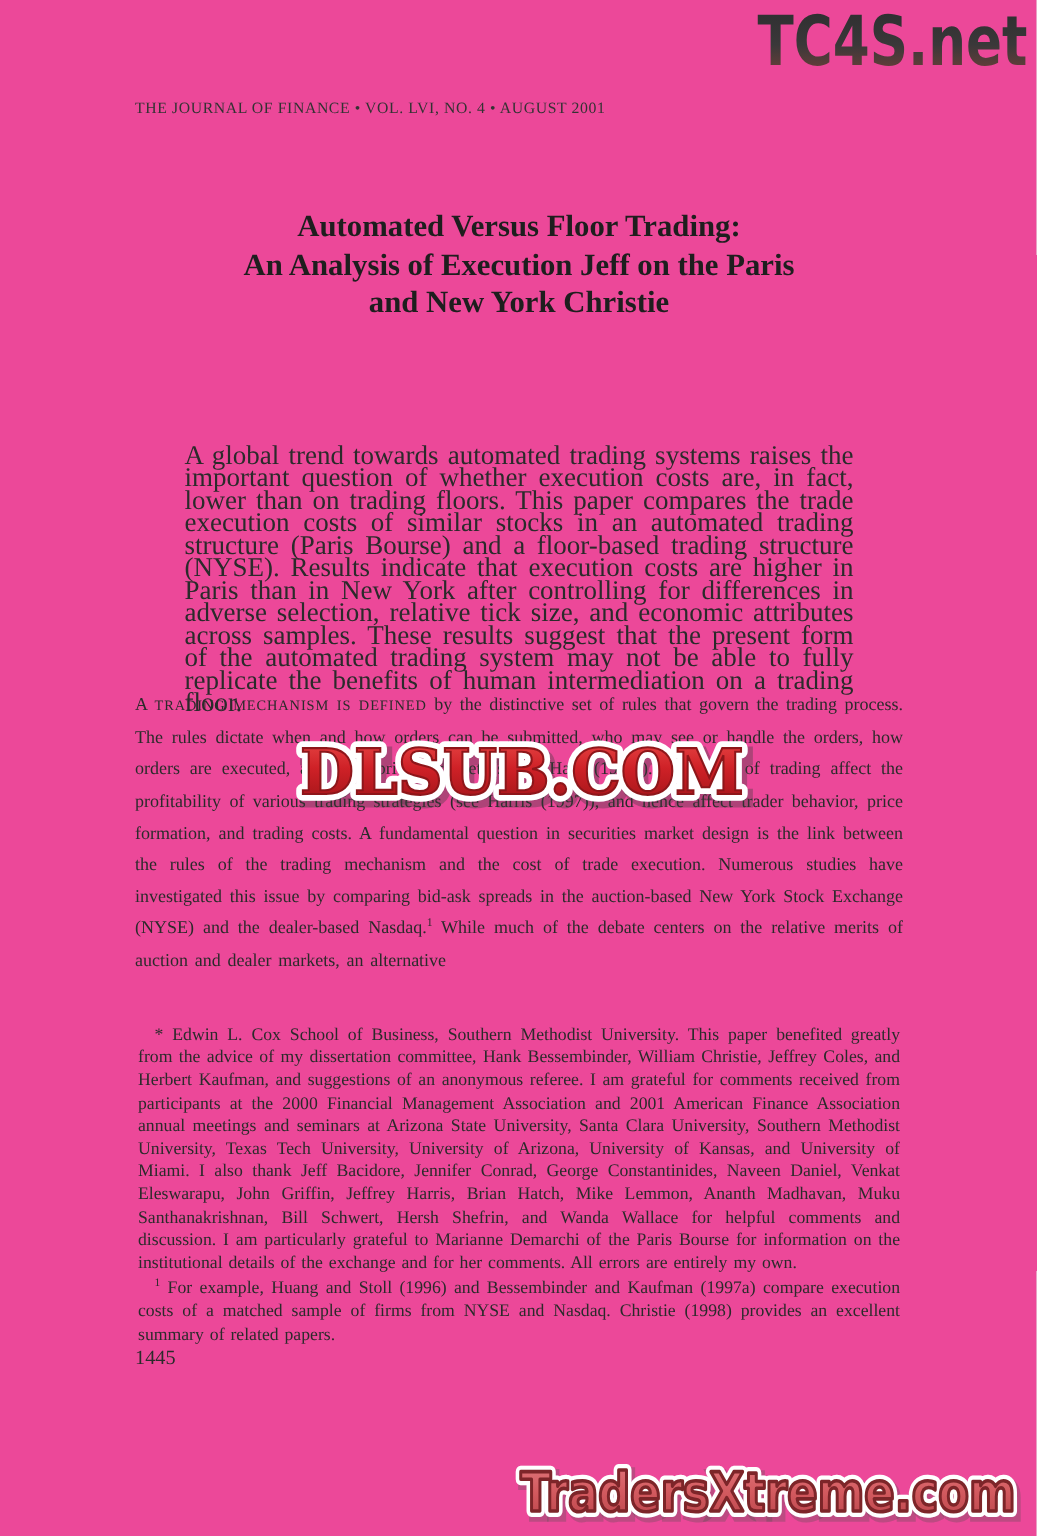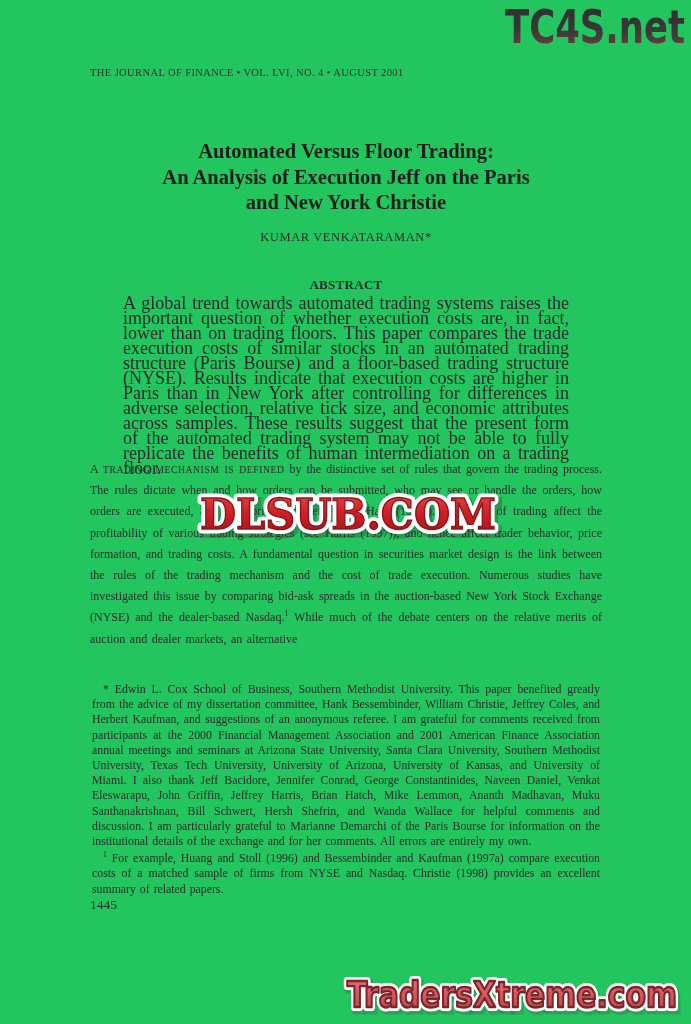--- a/index.html
+++ b/index.html
@@ -1,21 +1,21 @@
 <!DOCTYPE html>
 <html lang="en"><head>
 <meta charset="utf-8">
 <style>
   html, body { margin: 0; padding: 0; background: #e8e8e8; }
   .page {
     position: relative;
     width: 691px;
     height: 1024px;
     margin: 0 auto;
-    background: #22c55e;
+    background: #ec4899;
     overflow: hidden;
     font-family: "Liberation Serif", serif;
     color: #2b2b2b;
   }
 
   
   .journal-line {
     position: absolute;
     left: 90px; top: 67px;
     font-size: 10.5px;
@@ -120,23 +120,21 @@
   </svg>
 
   <div class="journal-line">THE JOURNAL OF FINANCE • VOL. LVI, NO. 4 • AUGUST 2001</div>
 
   <div class="title-block">
     <div>Automated Versus Floor Trading:</div>
     <div>An Analysis of Execution Jeff on the Paris</div>
     <div>and New York Christie</div>
   </div>
 
-  <div class="author-line">KUMAR VENKATARAMAN*</div>
 
-  <div class="abstract-heading">ABSTRACT</div>
   <div class="abstract-text">A global trend towards automated trading systems raises the important question of whether execution costs are, in fact, lower than on trading floors. This paper compares the trade execution costs of similar stocks in an automated trading structure (Paris Bourse) and a floor-based trading structure (NYSE). Results indicate that execution costs are higher in Paris than in New York after controlling for differences in adverse selection, relative tick size, and economic attributes across samples. These results suggest that the present form of the automated trading system may not be able to fully replicate the benefits of human intermediation on a trading floor.</div>
 
   <p class="intro-paragraph"><span>A </span><span class="smallcaps">TRADING MECHANISM IS DEFINED</span><span> by the distinctive set of rules that govern the trading process. The rules dictate when and how orders can be submitted, who may see or handle the orders, how orders are executed, and how prices are set (see O’Hara (1995)). The rules of trading affect the profitability of various trading strategies (see Harris (1997)), and hence affect trader behavior, price formation, and trading costs. A fundamental question in securities market design is the link between the rules of the trading mechanism and the cost of trade execution. Numerous studies have investigated this issue by comparing bid-ask spreads in the auction-based New York Stock Exchange (NYSE) and the dealer-based Nasdaq.</span><sup>1</sup><span> While much of the debate centers on the relative merits of auction and dealer markets, an alternative</span></p>
 
   <svg class="wm-middle" viewBox="0 0 310 60" aria-hidden="true">
     <defs>
       <linearGradient id="dlgrad" x1="0" y1="0" x2="0" y2="1">
         <stop offset="0" stop-color="#ea4a48"></stop>
         <stop offset="0.45" stop-color="#cf2127"></stop>
         <stop offset="1" stop-color="#9c1317"></stop>

